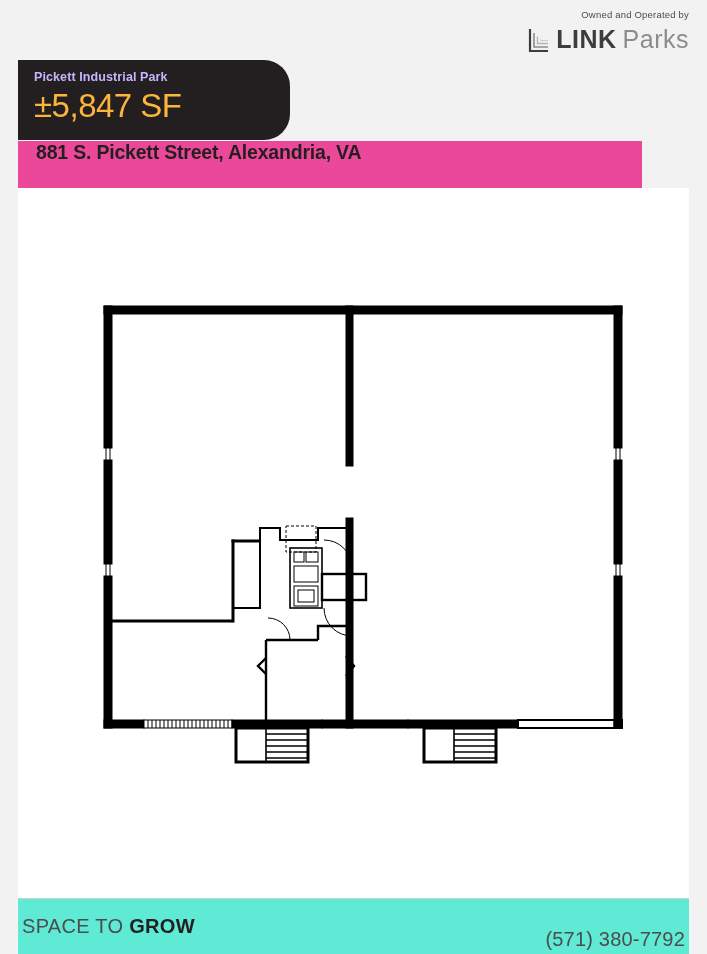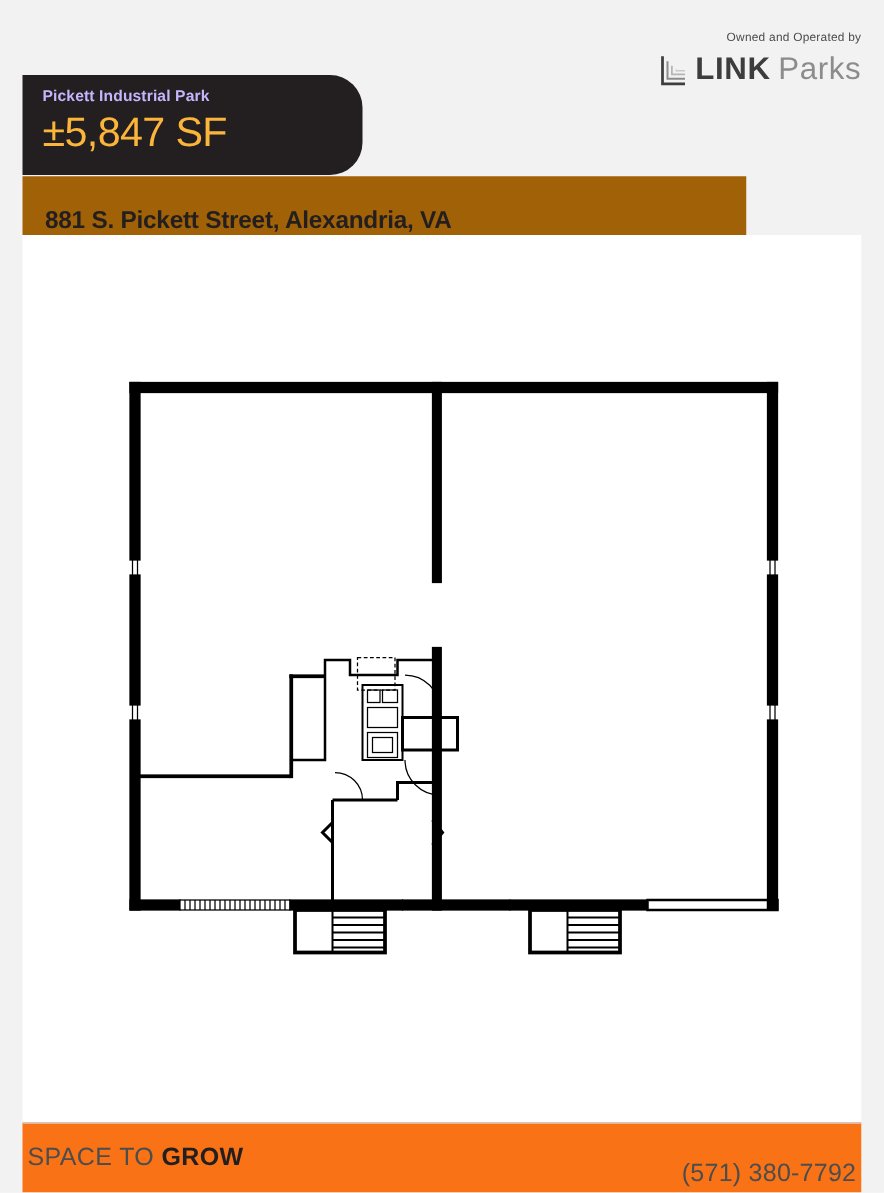--- a/index.html
+++ b/index.html
@@ -13,21 +13,21 @@
   .page {
     position: relative;
     width: 707px;
     height: 954px;
     background: #f2f2f2;
   }
 
   
   .brand {
     position: absolute;
-    top: 26px;
+    top: 10px;
     right: 18px;
     text-align: right;
     line-height: 1;
   }
   .brand-owned {
     font-size: 9.5px;
     color: #4a4a4a;
     letter-spacing: .2px;
     margin-bottom: 7px;
     display: block;
@@ -79,25 +79,25 @@
     font-weight: normal;
     margin-top: 3px;
     letter-spacing: -.5px;
   }
 
   
   .addressbar {
     position: absolute;
     left: 18px;
     top: 141px;
-    width: 579px;
+    width: 624px;
     height: 47px;
-    background: #a16207;
+    background: #ec4899;
     display: flex;
-    align-items: flex-end;
+    align-items: flex-start;
     padding-left: 18px;
   }
   .address-text {
     color: #231f20;
     font-size: 19.5px;
     font-weight: bold;
     letter-spacing: -.2px;
   }
 
   
@@ -112,21 +112,21 @@
   }
   .plan-svg { display: block; }
 
   
   .footer {
     position: absolute;
     left: 18px;
     top: 898px;
     width: 671px;
     height: 56px;
-    background: #f97316;
+    background: #5eead4;
     border-top: 1px solid #d0d0d0;
     display: flex;
     align-items: center;
     justify-content: space-between;
     padding: 0 4px 0 4px;
   }
   .footer-left { font-size: 20px; color: #4d4d4d; letter-spacing: .3px; }
   .footer-left b { color: #231f20; font-weight: bold; }
   .footer-right { font-size: 20px; color: #4d4d4d; letter-spacing: .2px; margin-top: 25px; }
 </style>

